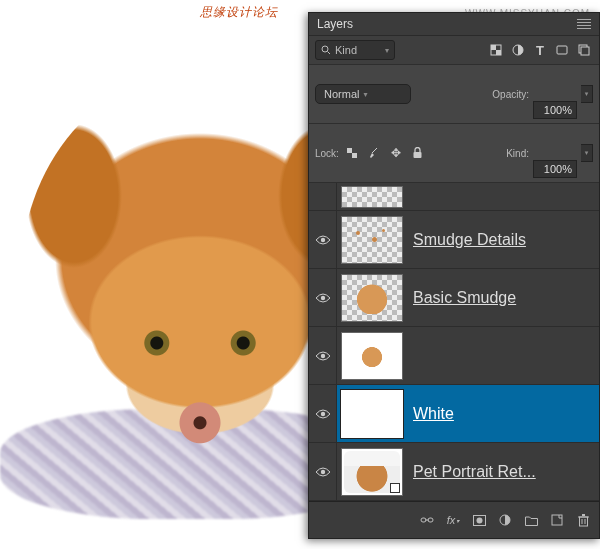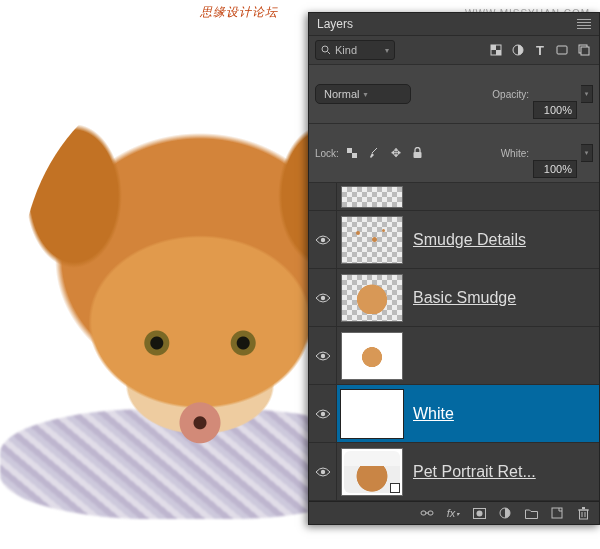--- a/index.html
+++ b/index.html
@@ -59,21 +59,21 @@
   .thumb-dog { position:absolute; inset:0; margin:auto; width:40px; height:32px; border-radius:50% 50% 40% 40%;
     background: radial-gradient(circle at 50% 55%,#d89856 0 55%,transparent 58%); }
   .thumb-dog.small { width:26px; height:22px; }
   .thumb-dog.full { width:56px; height:42px; border-radius:6px;
     background: linear-gradient(#f5f5f5 0 35%, transparent 35%), radial-gradient(circle at 50% 60%,#c98545 0 40%,#eee 42%); }
   .layer.selected { background:#0369a1; }
   .layer.selected .lname { color:#fff; }
   .lname { flex:1; padding-left:6px; color:#ddd; font-size:16px;text-decoration:underline; }
   .sq { position:absolute; right:2px; bottom:2px; width:10px; height:10px; background:#fff; border:1px solid #333; }
 
-  .bottom-bar { display:flex; align-items:center; justify-content:flex-end; gap:10px; padding:3px 8px; background:#3b3b3b; border-top:1px solid #222; }
+  .bottom-bar { display:flex; align-items:center; justify-content:flex-end; gap:10px; padding:10px 8px; background:#3b3b3b; border-top:1px solid #222; }
   .bottom-bar .icon-btn { width:16px; height:16px; color:#bbb; }
   .partial-layer { height:28px; overflow:hidden; }
   .partial-layer .thumb { height:22px; }
 
   svg { display:block; }
 </style>
 </head>
 <body>
 
 <div class="canvas">
@@ -161,21 +161,21 @@
         </svg>
       </div>
     <div class="icon-btn" style="font-size:12px">✥</div>
     <div class="icon-btn">
         <svg width="11" height="12" viewBox="0 0 11 12">
           <rect x="1.5" y="5" width="8" height="6" rx="1" fill="#ccc"></rect>
           <path d="M3 5 V3 a2.5 2.5 0 0 1 5 0 V5" fill="none" stroke="#ccc" stroke-width="1.3"></path>
         </svg>
       </div>
     <div class="spacer"></div>
-    <span class="lbl">White:</span>
+    <span class="lbl">Kind:</span>
     <div class="val-box">
         <span>100%</span>
       </div>
     <div class="mini-arr">▾</div>
   </div>
 
   <div class="layers-list">
 
     <div class="layer partial-layer">
       <div class="eye-col"></div>

